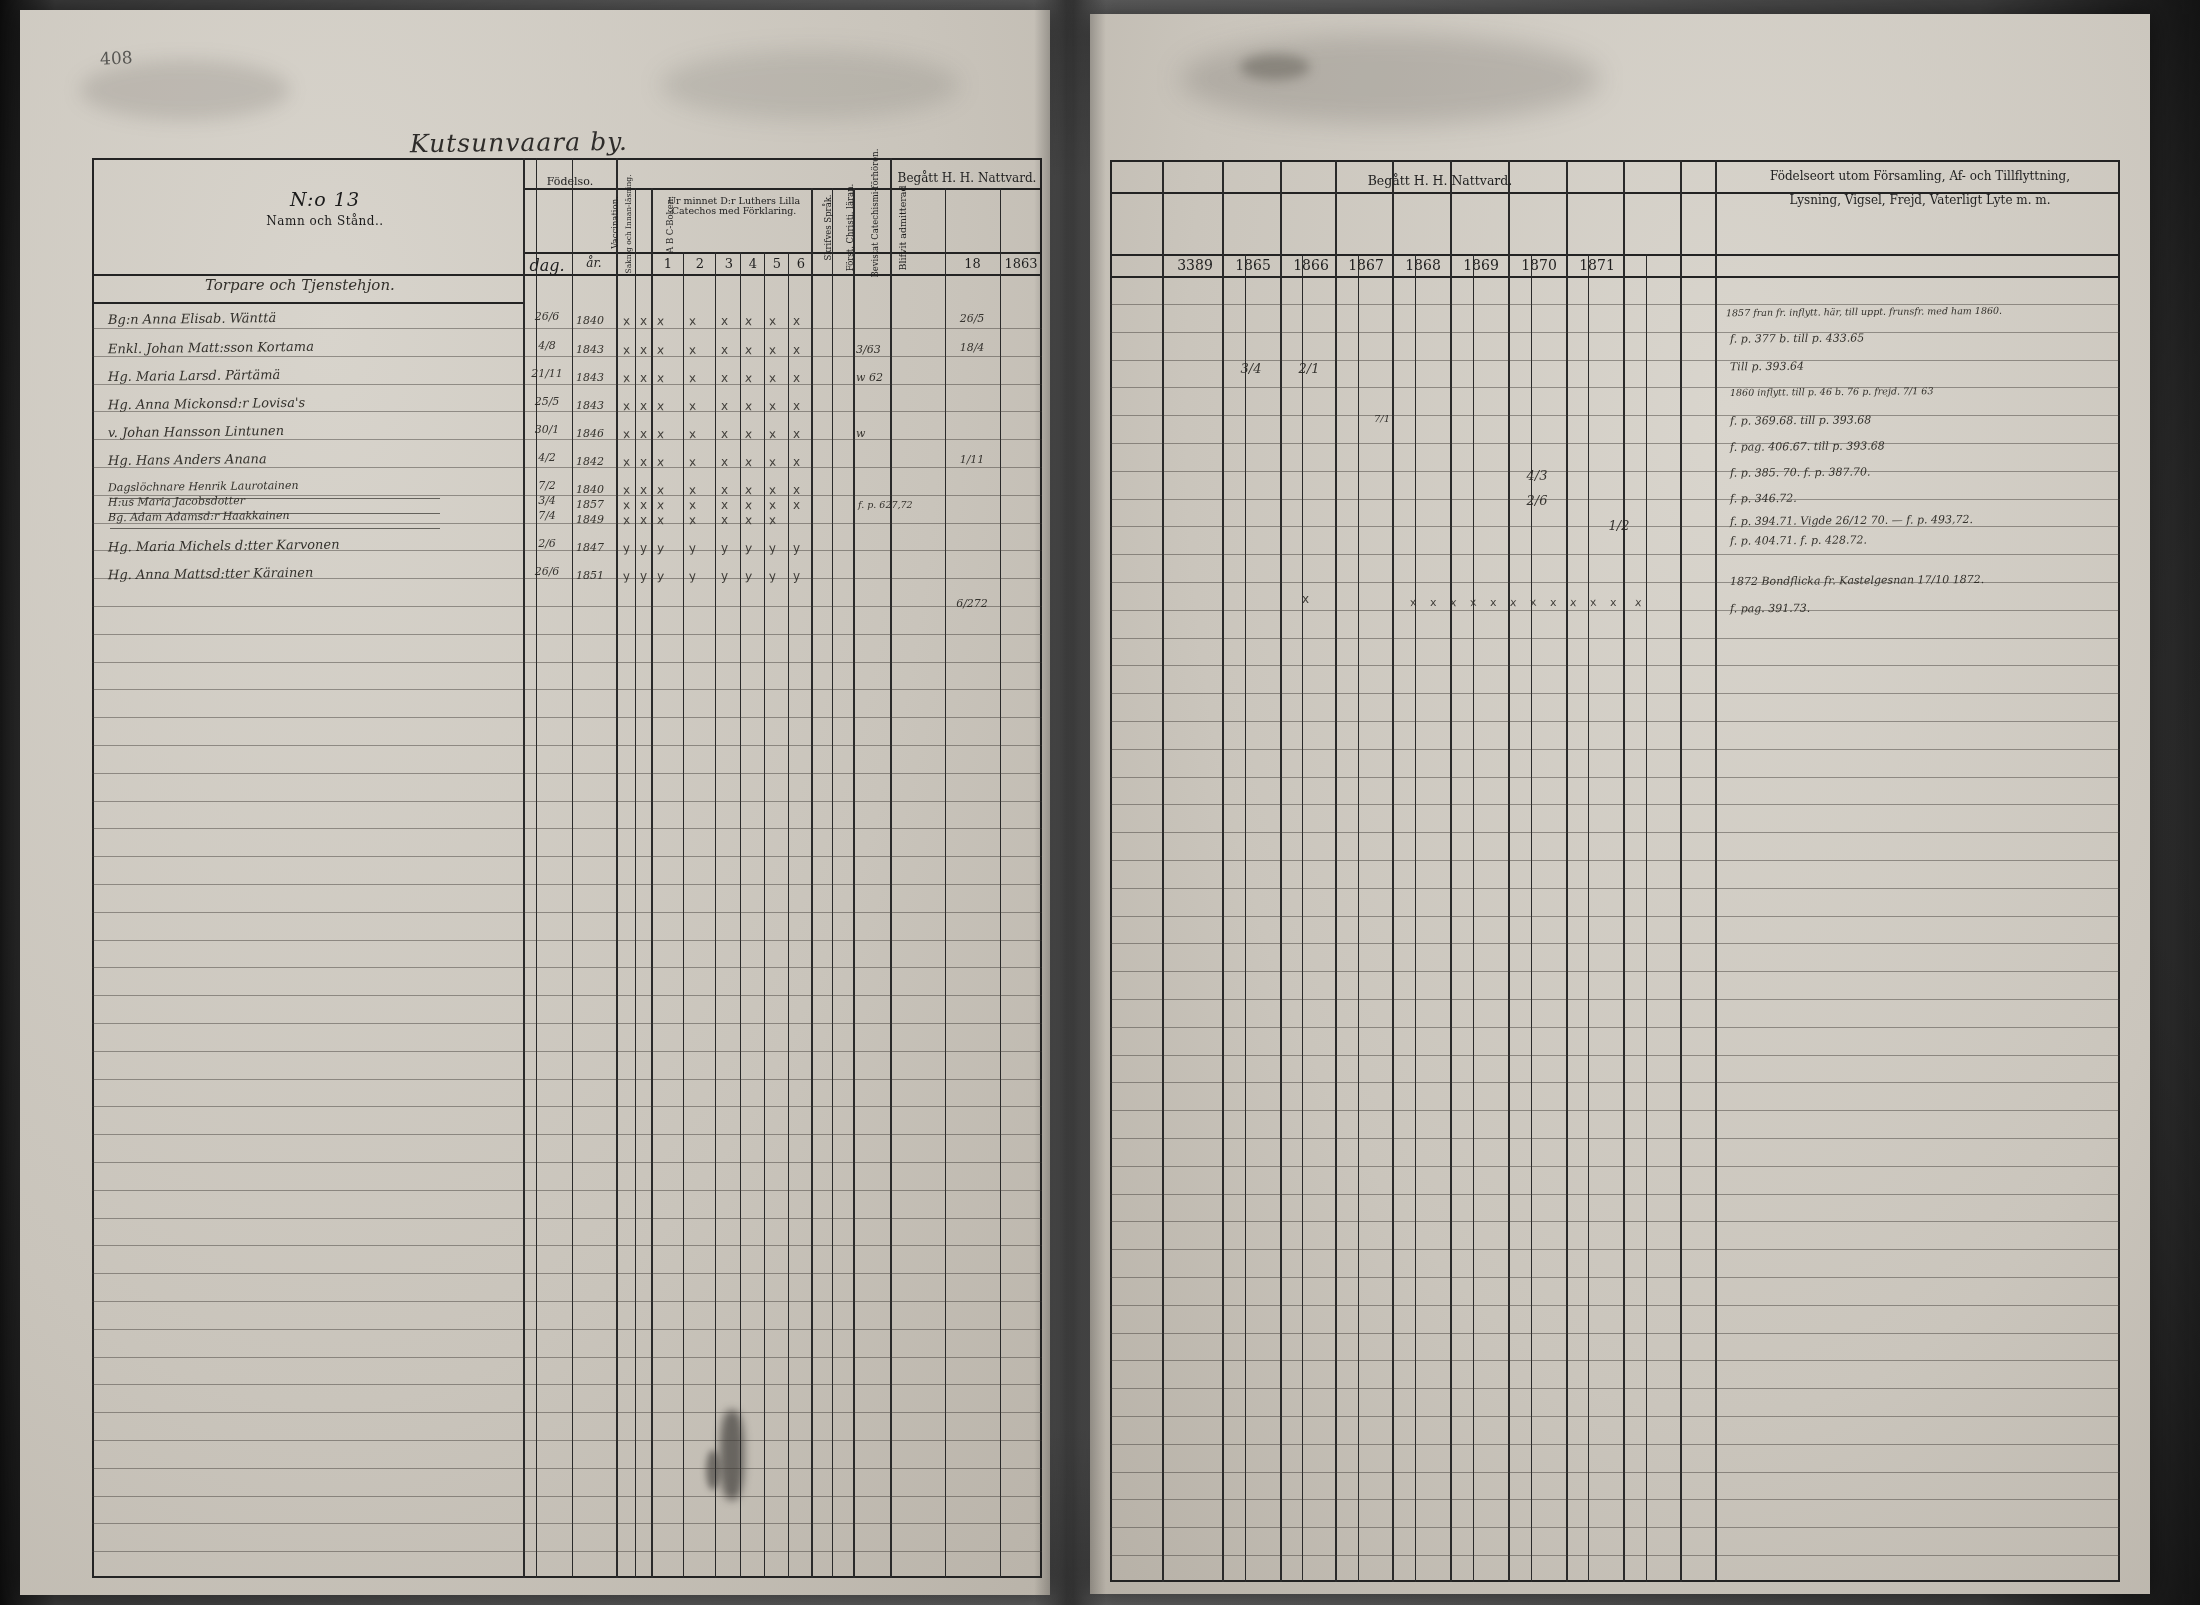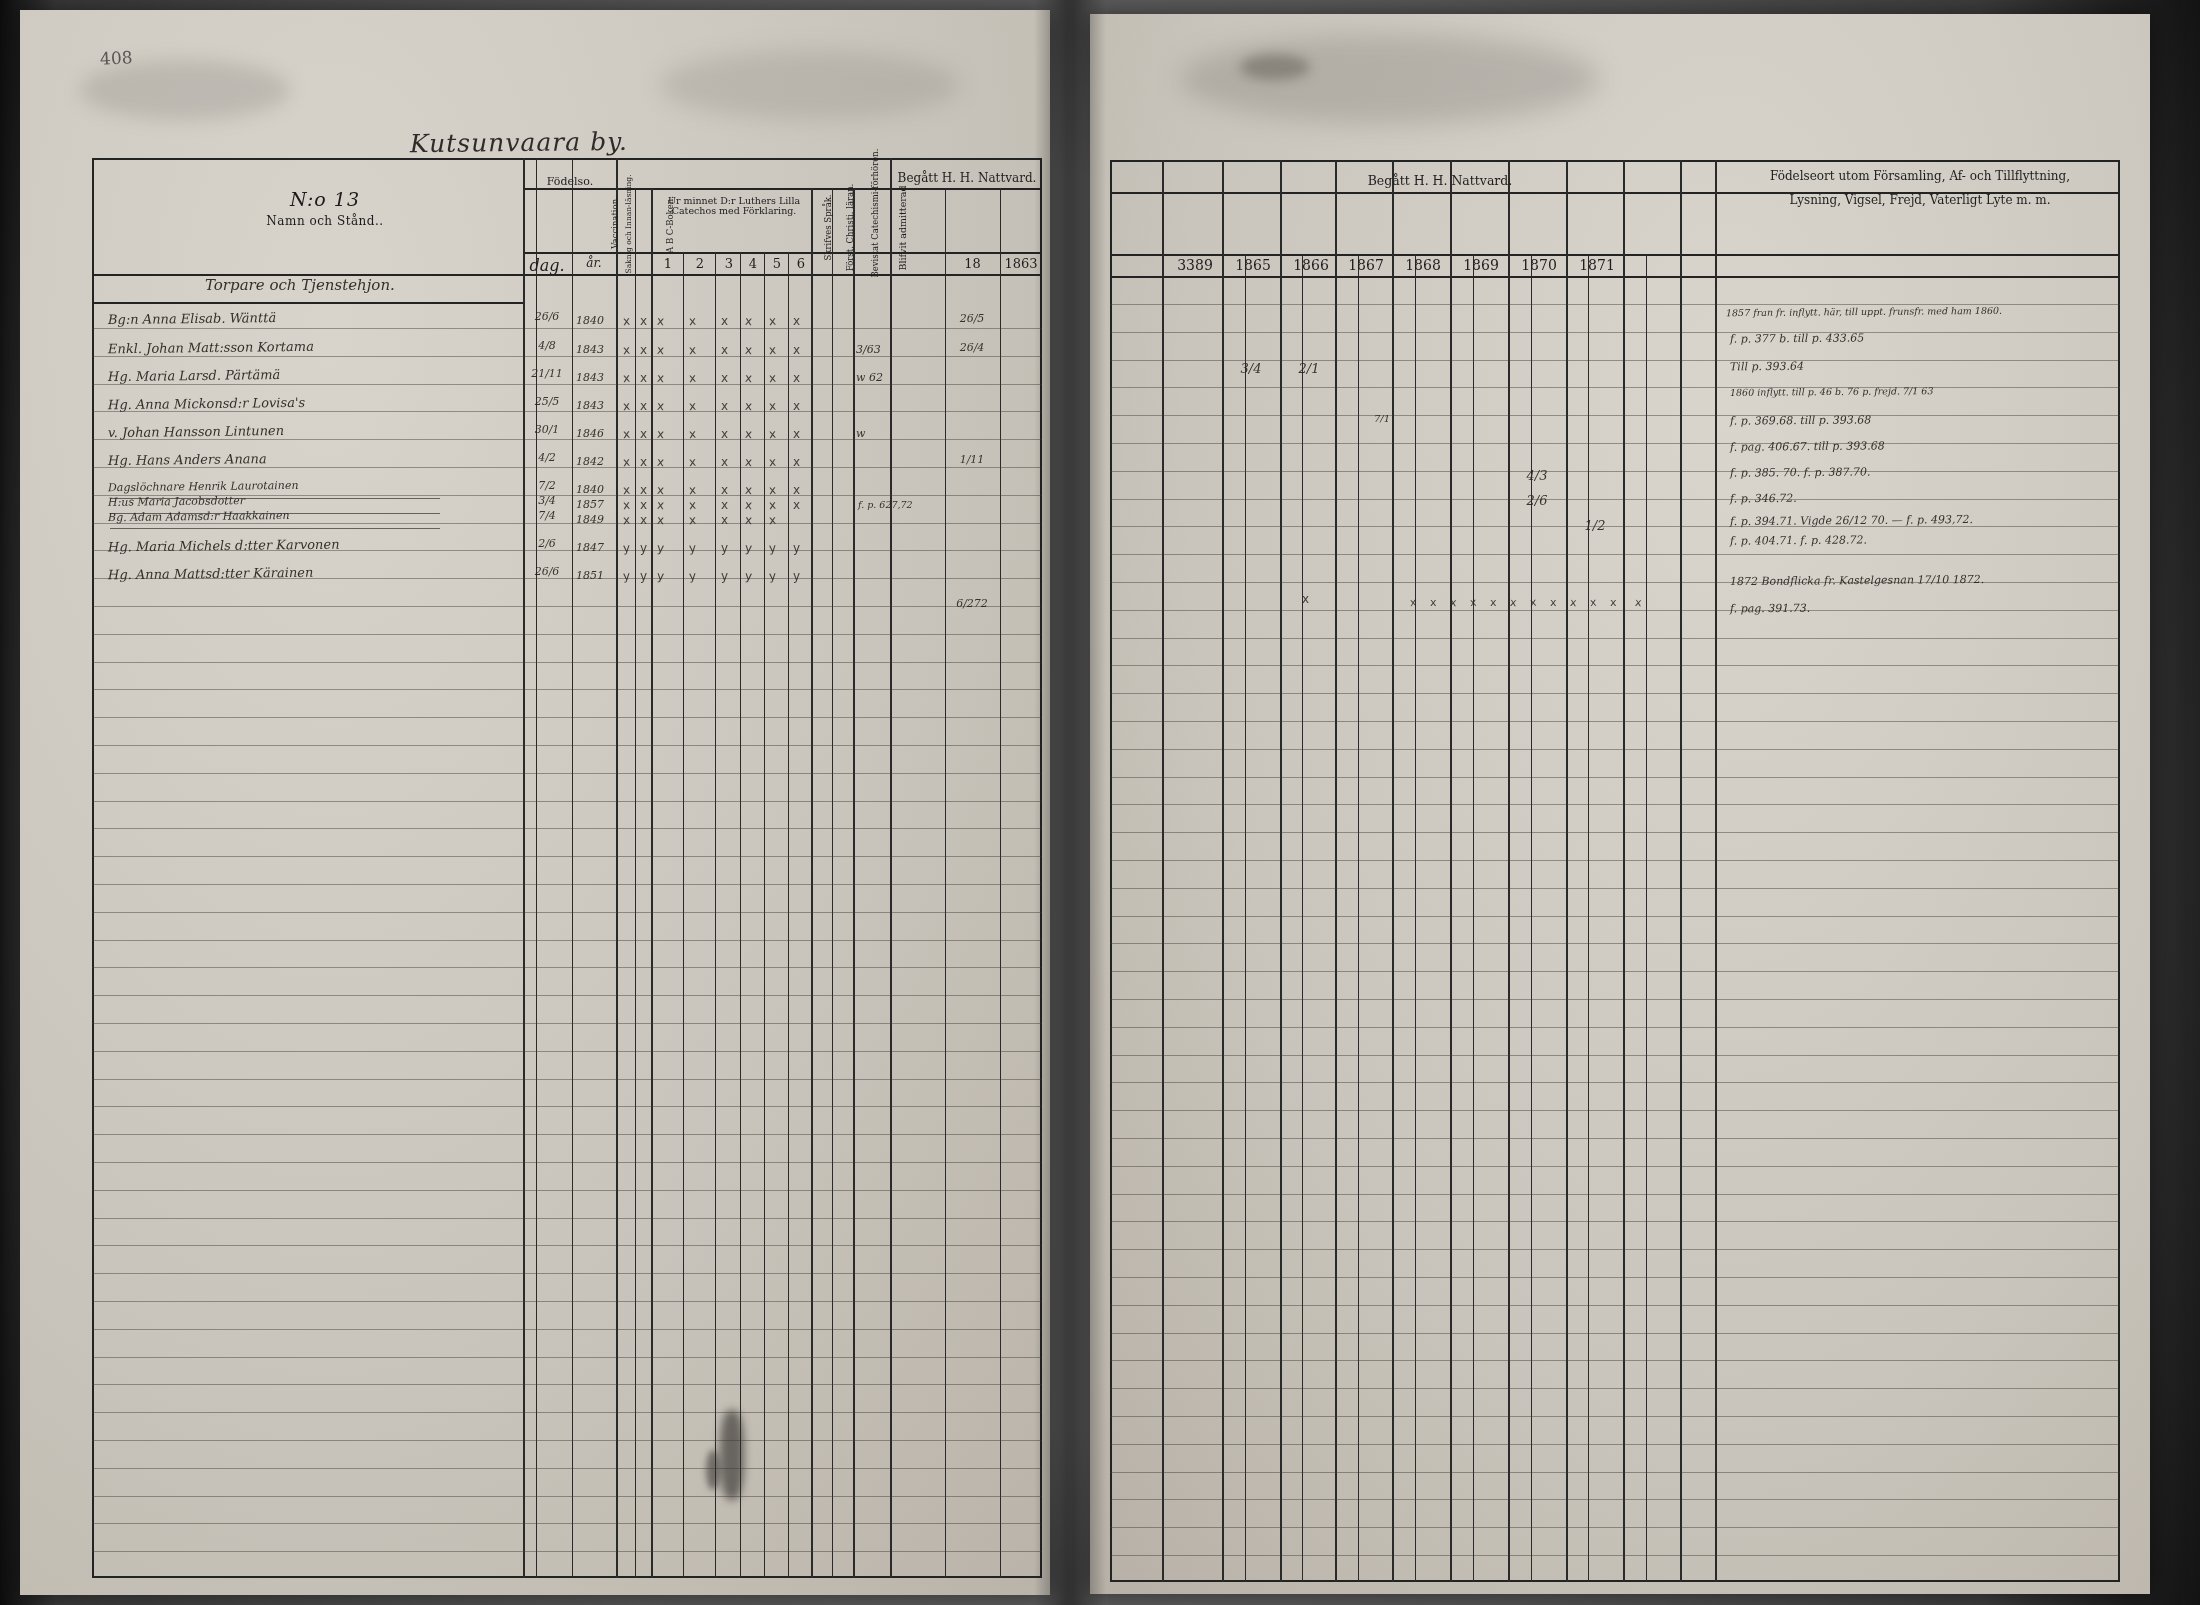--- a/index.html
+++ b/index.html
@@ -321,21 +321,21 @@
         <div class="mark" style="left: 637px; top: 304px; transform: rotate(4deg);">x</div>
         <div class="mark" style="left: 669px; top: 304px; transform: rotate(-4deg);">x</div>
         <div class="mark" style="left: 701px; top: 304px; transform: rotate(0deg);">x</div>
         <div class="mark" style="left: 725px; top: 304px; transform: rotate(4deg);">x</div>
         <div class="mark" style="left: 749px; top: 304px; transform: rotate(-4deg);">x</div>
         <div class="mark" style="left: 773px; top: 304px; transform: rotate(0deg);">x</div>
         <div class="hw sm" style="left: 88px; top: 330px; transform: rotate(-0.7deg);">Enkl. Johan Matt:sson Kortama</div>
         <div class="frac" style="left: 506px; top: 330px; width: 42px;">4/8</div>
         <div class="hw xs" style="left: 556px; top: 333px;">1843</div>
         <div class="hw xs" style="left: 836px; top: 333px;">3/63</div>
-        <div class="frac" style="left: 926px; top: 332px; width: 52px;">26/4</div>
+        <div class="frac" style="left: 926px; top: 332px; width: 52px;">18/4</div>
         <div class="mark" style="left: 603px; top: 333px; transform: rotate(-4deg);">x</div>
         <div class="mark" style="left: 620px; top: 333px; transform: rotate(0deg);">x</div>
         <div class="mark" style="left: 637px; top: 333px; transform: rotate(4deg);">x</div>
         <div class="mark" style="left: 669px; top: 333px; transform: rotate(-4deg);">x</div>
         <div class="mark" style="left: 701px; top: 333px; transform: rotate(0deg);">x</div>
         <div class="mark" style="left: 725px; top: 333px; transform: rotate(4deg);">x</div>
         <div class="mark" style="left: 749px; top: 333px; transform: rotate(-4deg);">x</div>
         <div class="mark" style="left: 773px; top: 333px; transform: rotate(0deg);">x</div>
         <div class="hw sm" style="left: 88px; top: 358px; transform: rotate(-0.7deg);">Hg. Maria Larsd. Pärtämä</div>
         <div class="frac" style="left: 506px; top: 358px; width: 42px;">21/11</div>
@@ -554,21 +554,21 @@
         <div class="hw xs" style="left: 640px; top: 520px; transform: rotate(-0.5deg);">f. p. 404.71.  f. p. 428.72.</div>
         <div class="hw xs" style="left: 640px; top: 560px; transform: rotate(-0.5deg);">1872 Bondflicka fr. Kastelgesnan 17/10 1872.</div>
         <div class="hw xs" style="left: 640px; top: 588px; transform: rotate(-0.5deg);">f. pag. 391.73.</div>
       </div>
     <div id="right-marks">
         <div class="frac" style="left: 136px; top: 348px; width: 50px; font-size: 13px;">3/4</div>
         <div class="frac" style="left: 194px; top: 348px; width: 50px; font-size: 13px;">2/1</div>
         <div class="frac" style="left: 267px; top: 400px; width: 50px; font-size: 10px;">7/1</div>
         <div class="frac" style="left: 422px; top: 455px; width: 50px; font-size: 13px;">4/3</div>
         <div class="frac" style="left: 422px; top: 480px; width: 50px; font-size: 13px;">2/6</div>
-        <div class="frac" style="left: 480px; top: 505px; width: 50px; font-size: 13px;">1/2</div>
+        <div class="frac" style="left: 504px; top: 505px; width: 50px; font-size: 13px;">1/2</div>
         <div class="mark" style="left: 320px; top: 582px; font-size: 11px; transform: rotate(-5deg);">x</div>
         <div class="mark" style="left: 340px; top: 582px; font-size: 11px; transform: rotate(0deg);">x</div>
         <div class="mark" style="left: 360px; top: 582px; font-size: 11px; transform: rotate(5deg);">x</div>
         <div class="mark" style="left: 380px; top: 582px; font-size: 11px; transform: rotate(-5deg);">x</div>
         <div class="mark" style="left: 400px; top: 582px; font-size: 11px; transform: rotate(0deg);">x</div>
         <div class="mark" style="left: 420px; top: 582px; font-size: 11px; transform: rotate(5deg);">x</div>
         <div class="mark" style="left: 440px; top: 582px; font-size: 11px; transform: rotate(-5deg);">x</div>
         <div class="mark" style="left: 460px; top: 582px; font-size: 11px; transform: rotate(0deg);">x</div>
         <div class="mark" style="left: 480px; top: 582px; font-size: 11px; transform: rotate(5deg);">x</div>
         <div class="mark" style="left: 500px; top: 582px; font-size: 11px; transform: rotate(-5deg);">x</div>

